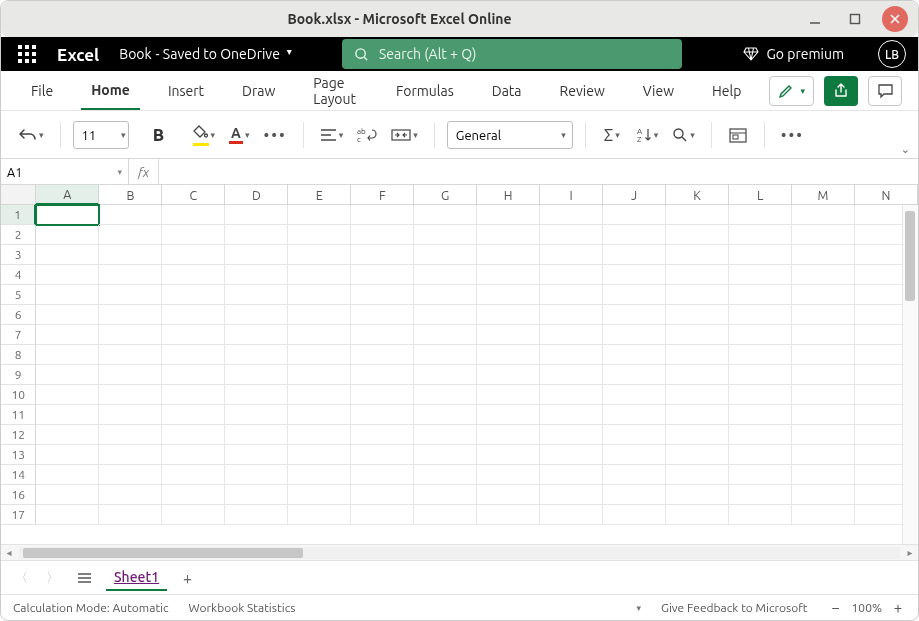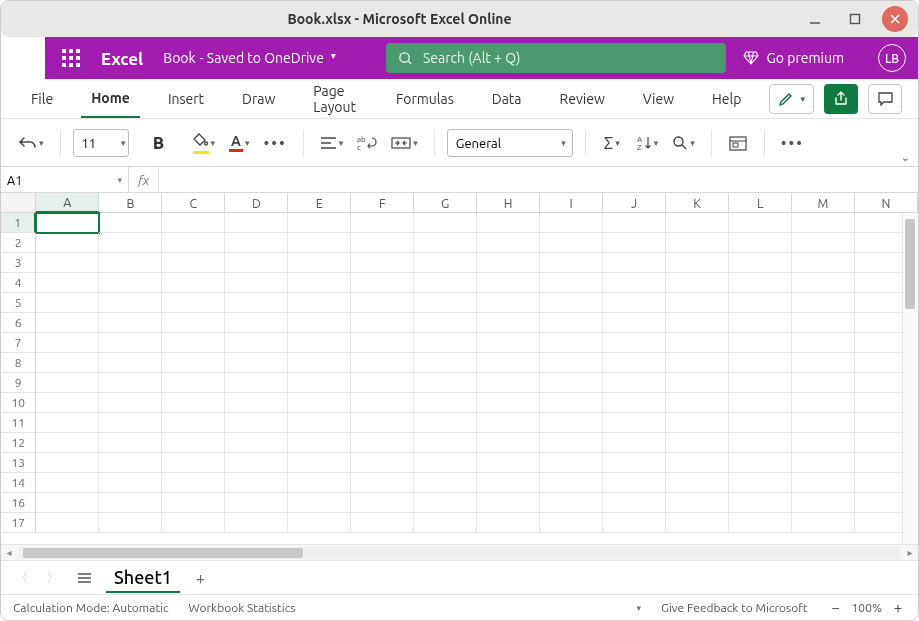--- a/index.html
+++ b/index.html
@@ -8,21 +8,21 @@
 .window { width: 919px; height: 621px; display: flex; flex-direction: column; border: 1px solid #ccc; border-radius: 8px; overflow: hidden; background: #fff; }
 
 
 .titlebar { height: 36px; background: #e8e8e6; display: flex; align-items: center; padding: 0 10px; border-top-left-radius: 8px; border-top-right-radius: 8px; border-radius: 8px; }
 .titlebar-title { flex: 1; text-align: center; font-size: 14px; font-weight: 600; color: #333; }
 .tb-btn { width: 26px; height: 26px; border-radius: 50%; display: flex; align-items: center; justify-content: center; margin-left: 14px; cursor: pointer; }
 .tb-close { background: #e06a5f; color: #fff; }
 .tb-max, .tb-min { color: #555; }
 
 
-.appbar { height: 42px; background: #a21caf; display: flex; align-items: center; padding: 0 12px; color: #fff; margin-left: 44px; }
+.appbar { height: 34px; background: #000000; display: flex; align-items: center; padding: 0 12px; color: #fff; }
 .app-launcher { width: 28px; height: 28px; display: grid; grid-template-columns: repeat(3,4px); grid-template-rows: repeat(3,4px); gap: 3px; align-content: center; justify-content: center; margin-right: 16px; cursor: pointer; }
 .app-launcher span { width: 4px; height: 4px; background: #fff; }
 .app-name { font-size: 17px; font-weight: 700; margin-right: 20px; }
 .doc-name { font-size: 14px; font-weight: 400; display: flex; align-items: flex-start; gap: 4px; cursor: pointer; }
 .doc-name .caret { font-size: 10px; margin-left: 3px; }
 .search-wrap { flex: 0 0 340px; margin-left: 50px; }
 .search-box { width: 100%; height: 30px; background: #4b9a6f; border-radius: 4px; display: flex; align-items: center; padding: 0 12px; color: #e8f5ee; cursor: text; }
 .search-box svg { margin-right: 10px; }
 .search-box .ph { font-size: 14px; color: #e8f5ee; }
 .appbar-right { margin-left: auto; display: flex; align-items: center; gap: 34px; }
@@ -78,21 +78,21 @@
 .hscroll .thumb { position: absolute; left: 4px; top: 1px; height: 10px; width: 280px; background: #c7c7c7; border-radius: 2px; cursor: pointer; }
 
 
 .vscroll { position: absolute; right: 0; top: 20px; bottom: 16px; width: 16px; background: #fafafa; border-left: 1px solid #e8e8e8; }
 .vscroll .vthumb { position: absolute; top: 6px; left: 2px; width: 10px; height: 90px; background: #c7c7c7; border-radius: 2px; cursor: pointer; }
 
 
 .sheet-tabs { height: 34px; display: flex; align-items: center; border-top: 1px solid #e3e3e3; padding: 0 10px; gap: 10px; }
 .st-nav { color: #bbb; font-size: 13px; cursor: pointer; padding: 0 4px; }
 .st-all { color: #666; cursor: pointer; padding: 0 4px; }
-.sheet-tab { font-size: 18px; padding: 4px 8px; border-bottom: 2.5px solid #0f7a3f; color: #000000; cursor: pointer; font-weight: 500; }
+.sheet-tab { font-size: 14px; padding: 4px 8px; border-bottom: 2.5px solid #0f7a3f; color: #701a75; cursor: pointer; font-weight: 500; text-decoration: underline; }
 .st-add { color: #666; font-size: 16px; cursor: pointer; padding: 0 6px; }
 
 
 .statusbar { height: 26px; border-top: 1px solid #e3e3e3; display: flex; align-items: center; font-size: 12px; color: #555; padding: 0 12px; gap: 20px; }
 .statusbar .spacer { flex: 1; }
 .zoom-ctrl { display: flex; align-items: center; gap: 8px; }
 .zbtn { cursor: pointer; font-size: 15px; color: #555; width: 16px; text-align: center; }
 </style>
 </head>
 <body>

